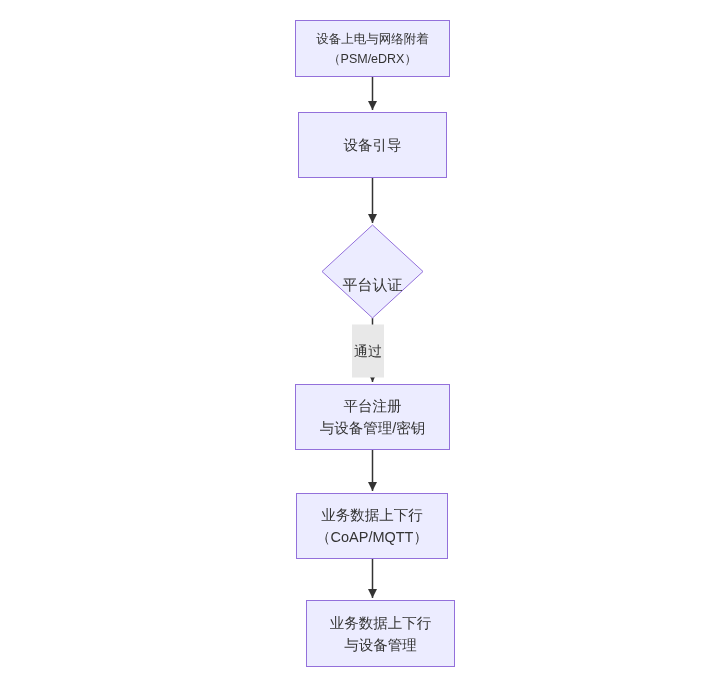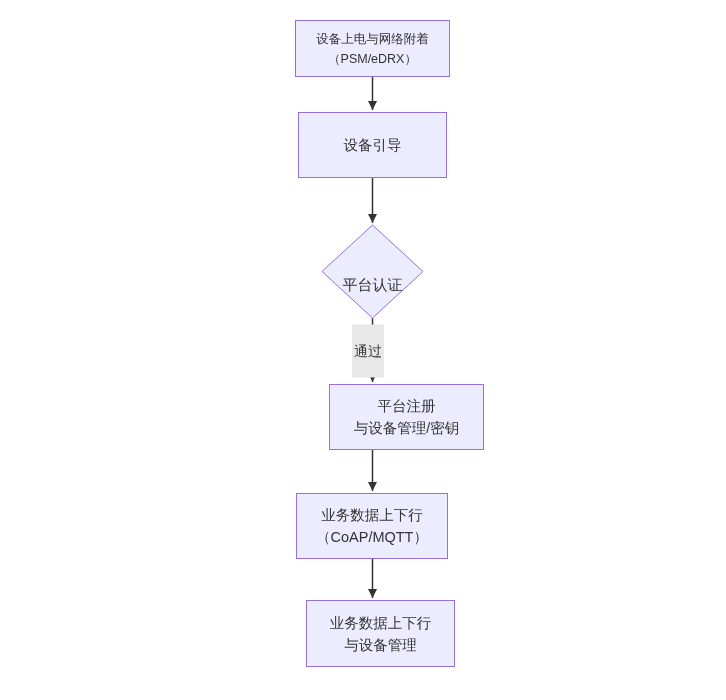--- a/index.html
+++ b/index.html
@@ -37,21 +37,21 @@
     font-size: 14.5px;
     line-height: 22px;
     white-space: nowrap;
   }
   .node.small {
     font-size: 12.5px;
     line-height: 20px;
   }
   .node-a { left: 295px; top: 20px;  width: 155px; height: 57px; }
   .node-b { left: 298px; top: 112px; width: 149px; height: 66px; }
-  .node-d { left: 295px; top: 384px; width: 155px; height: 66px; margin-left: 34px; }
+  .node-d { left: 295px; top: 384px; width: 155px; height: 66px; }
   .node-e { left: 296px; top: 493px; width: 152px; height: 66px; }
   .node-f { left: 298px; top: 600px; width: 149px; height: 67px; margin-left: 8px; }
   .diamond-label {
     position: absolute;
     left: 322px;
     top: 276px;
     width: 101px;
     height: 23px;
     display: flex;
     align-items: flex-start;

